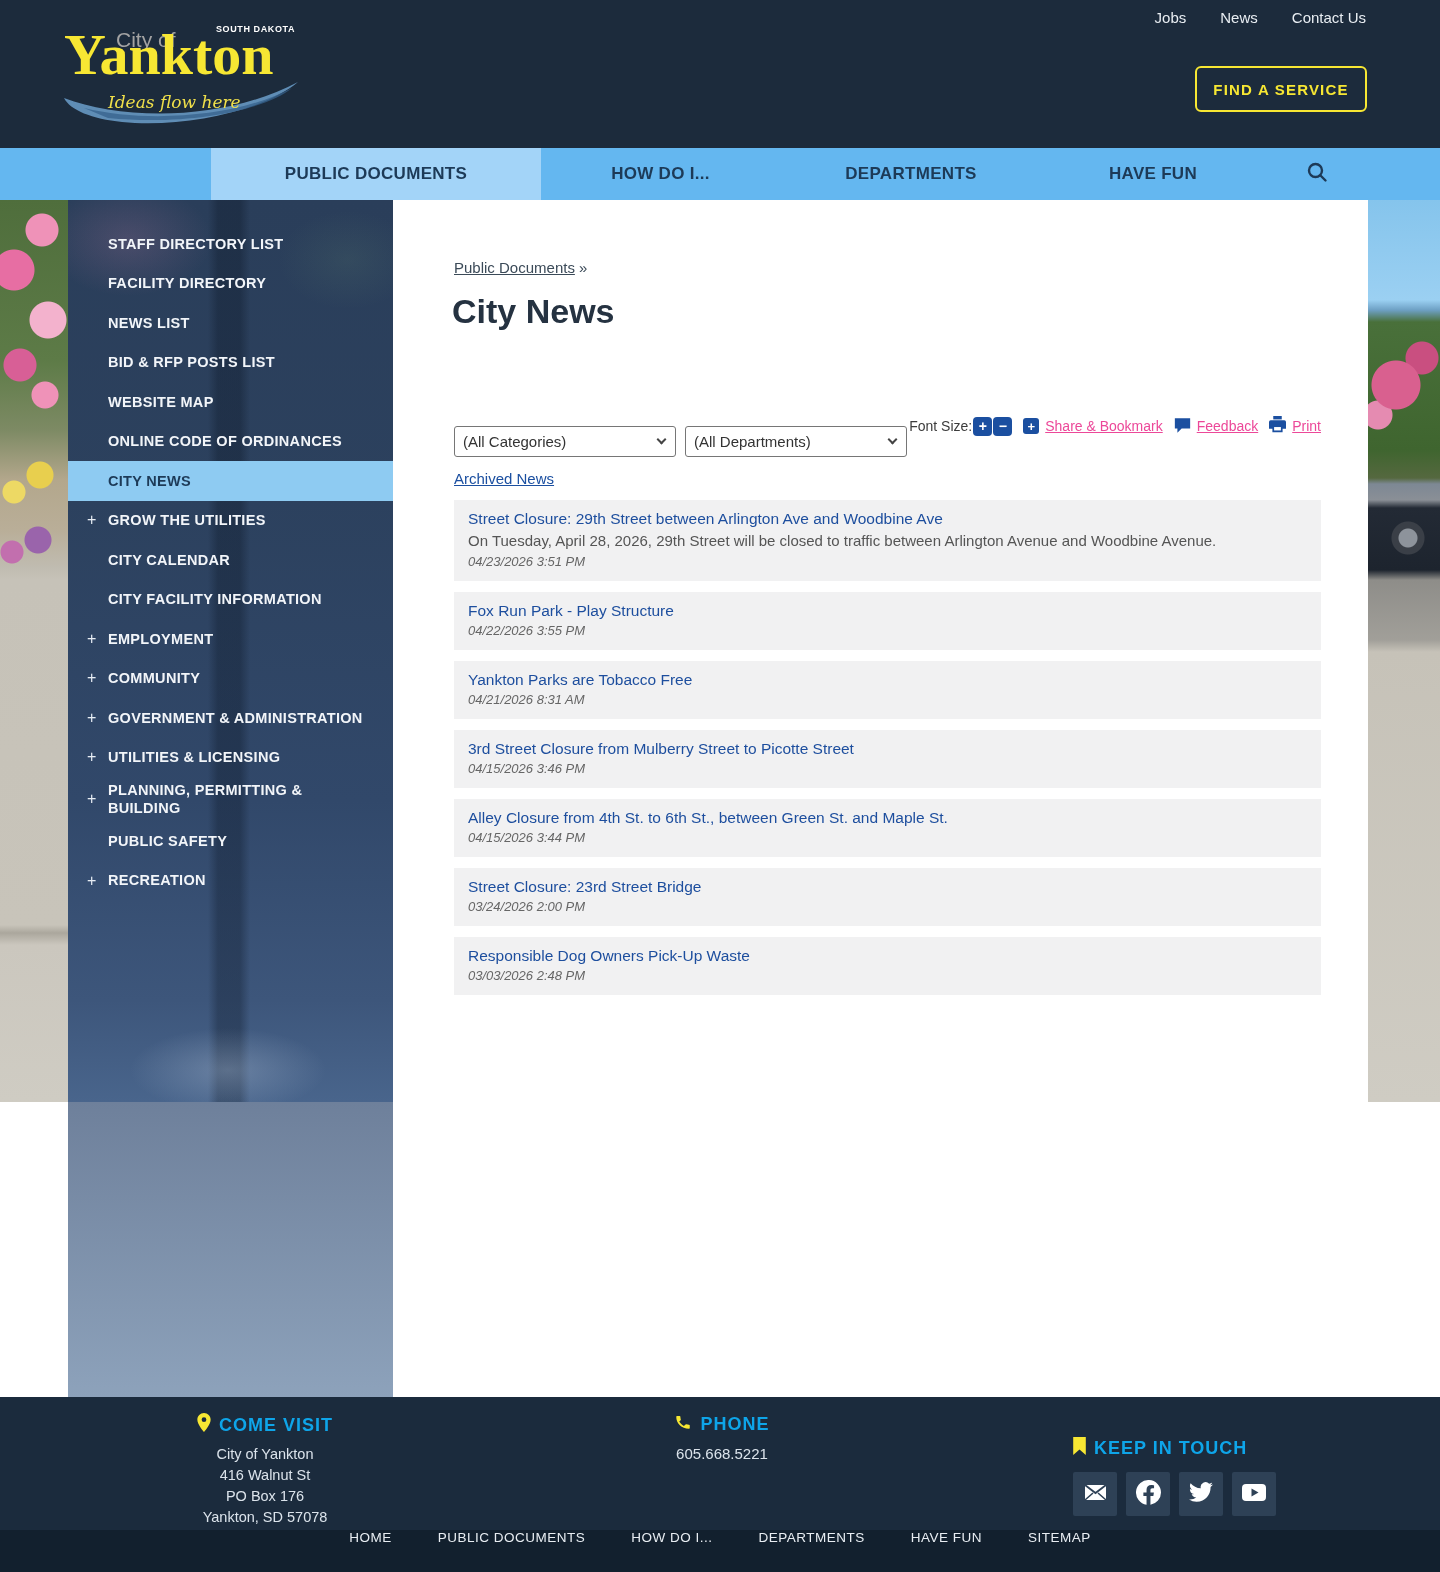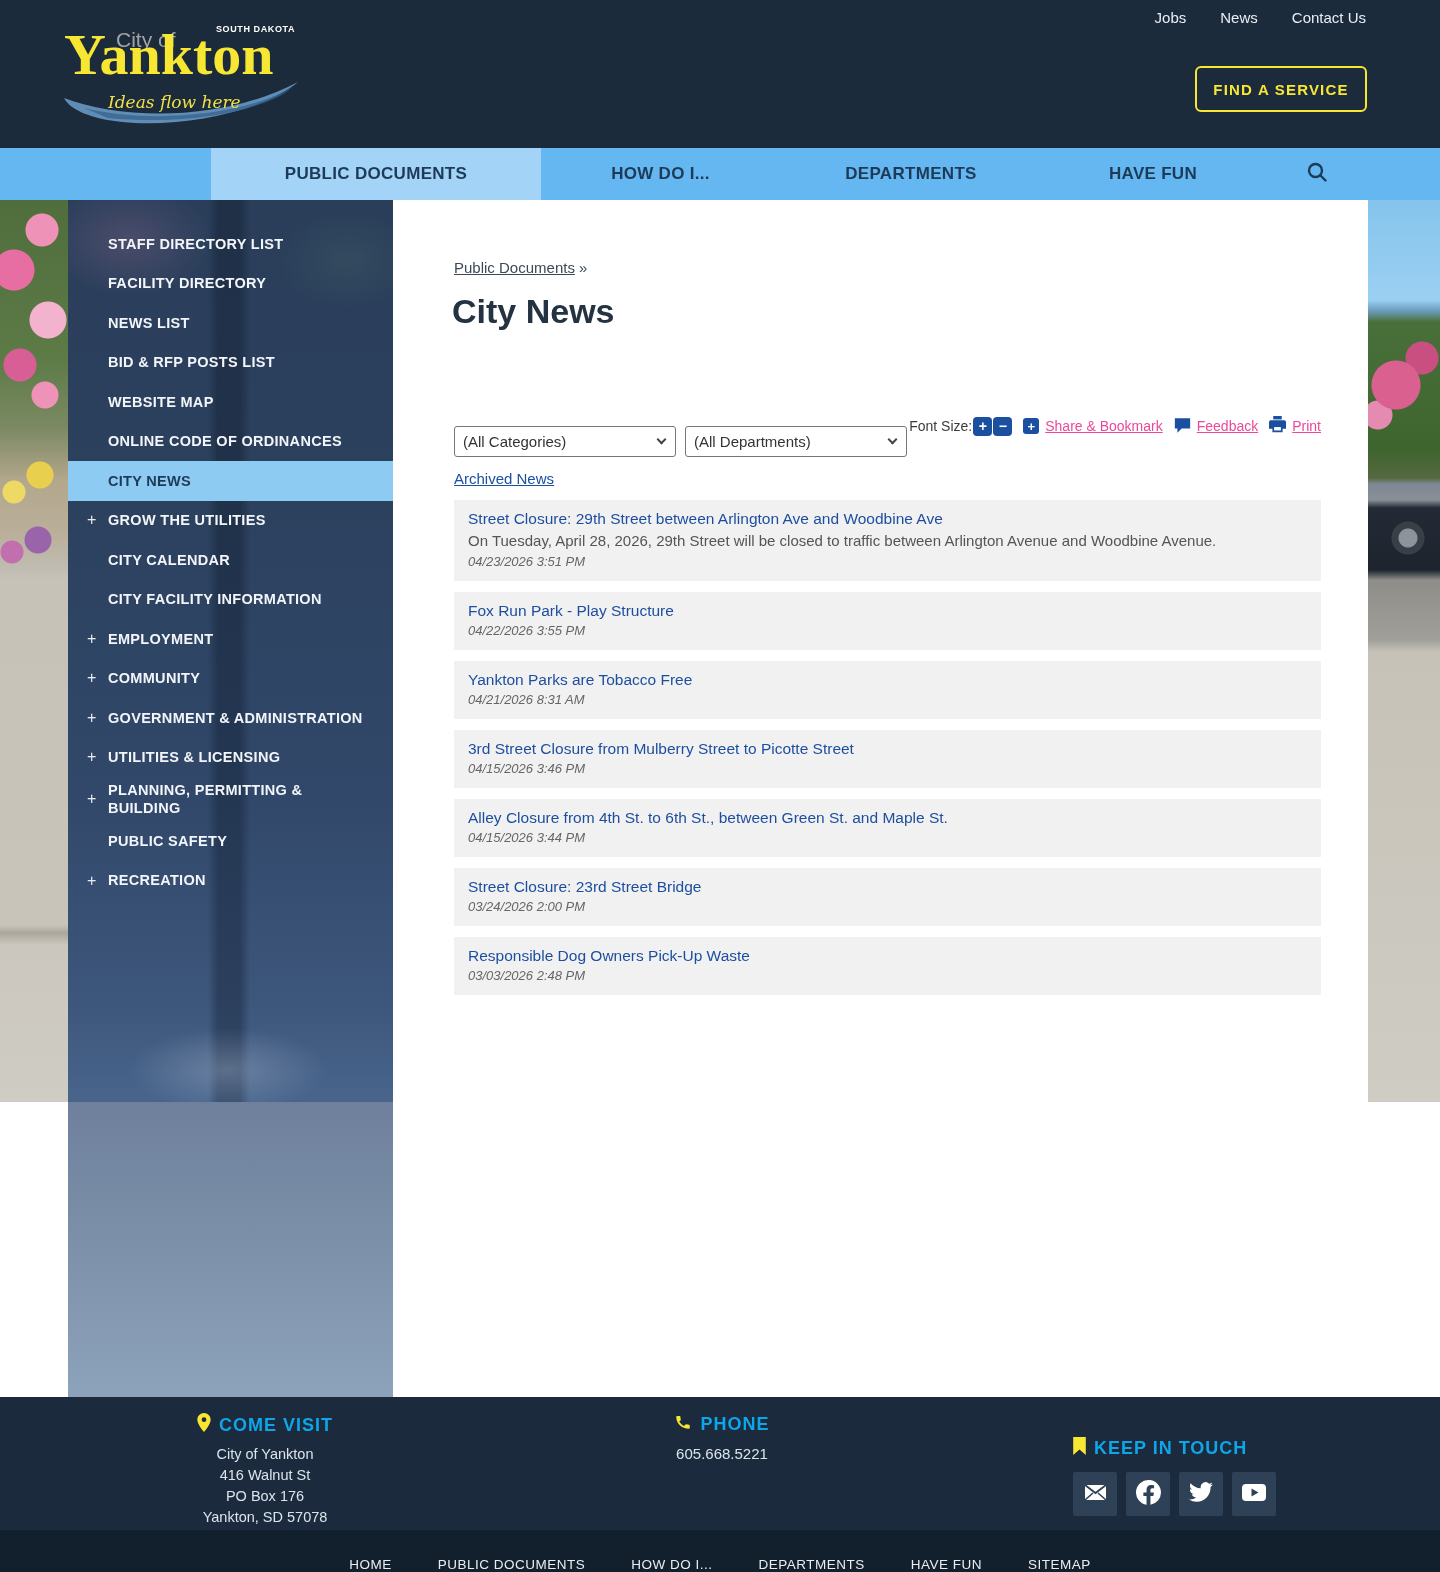--- a/index.html
+++ b/index.html
@@ -99,21 +99,21 @@
   .footer { position:relative; height:133px; background:#1b2b3d; }
   .f-head { display:flex; align-items:center; justify-content:center; gap:8px; color:#0ea5e9; font-size:18px; font-weight:700; letter-spacing:1px; }
   .f-col-visit { position:absolute; left:140px; top:16px; width:250px; text-align:center; }
   .f-lines { margin-top:7px; color:#dbe3eb; font-size:14.5px; line-height:21px; }
   .f-col-phone { position:absolute; left:597px; top:16px; width:250px; text-align:center; }
   .f-phone-num { margin-top:9px; color:#dbe3eb; font-size:15px; }
   .f-col-touch { position:absolute; left:1073px; top:16px; width:250px;margin-top:24px; }
   .f-col-touch .f-head { justify-content:flex-start; }
   .social-row { display:flex; gap:9px; margin-top:12px; }
   .social-btn { width:44px; height:44px; background:#2e4156; border-radius:2px; display:flex; align-items:center; justify-content:center; cursor:pointer; }
-  .footer-nav { height:42px; background:#12202e; display:flex; align-items:flex-end; justify-content:center; gap:46px; }
+  .footer-nav { height:42px; background:#12202e; display:flex; align-items:flex-start; justify-content:center; gap:46px; }
   .footer-nav a { color:#e8edf2; font-size:13.5px; letter-spacing:.5px; text-decoration:none; cursor:pointer; }
 </style>
 </head>
 <body>
 
 <div class="page">
 
   <div class="header">
     <div class="logo">
       <span class="logo-cityof">City of</span>

